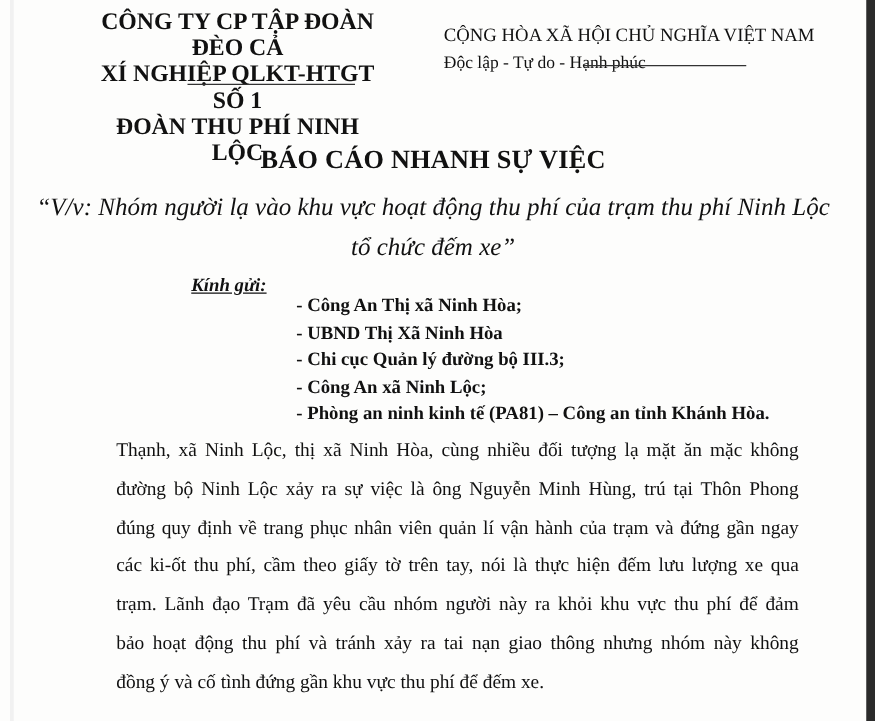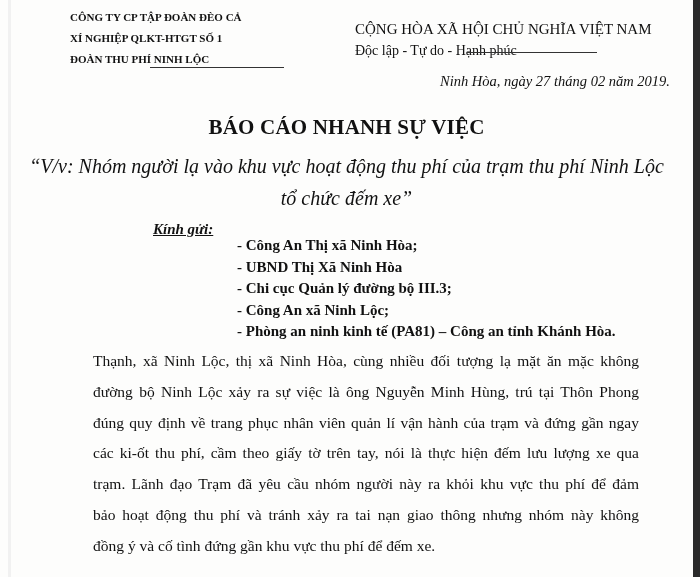--- a/index.html
+++ b/index.html
@@ -37,23 +37,23 @@
       top: 0;
       width: 7px;
       height: 577px;
       background: #2b2b2b;
     }
     .hdr-left {
       position: absolute;
       left: 70px;
       top: 7px;
       width: 240px;
-      text-align: left;
-      font-weight: bold;
-      font-size: 11px;
+      text-align: center;
+      font-weight: bold;
+      font-size: 19px;
       line-height: 21px;
     }
     .hdr-right {
       position: absolute;
       left: 355px;
       top: 19px;
       width: 345px;
       text-align: left;
       font-weight: normal;
       font-size: 15px;
@@ -161,21 +161,20 @@
     <div>ĐOÀN THU PHÍ NINH LỘC</div>
   </div>
   <div class="ul-left"></div>
 
   <div class="hdr-right">
     <div>CỘNG HÒA XÃ HỘI CHỦ NGHĨA VIỆT NAM</div>
     <div class="motto">Độc lập - Tự do - Hạnh phúc</div>
   </div>
   <div class="ul-right"></div>
 
-  <div class="date-line">Ninh Hòa, ngày 27 tháng 02 năm 2019.</div>
 
   <div class="report-title">BÁO CÁO NHANH  SỰ VIỆC</div>
 
   <div class="subject">
     <div>“V/v: Nhóm người lạ vào khu vực hoạt động thu phí của trạm thu phí Ninh Lộc</div>
     <div>tổ chức đếm xe”</div>
   </div>
 
   <div class="recipients-label">Kính gửi:</div>
   <ul class="recipients">

